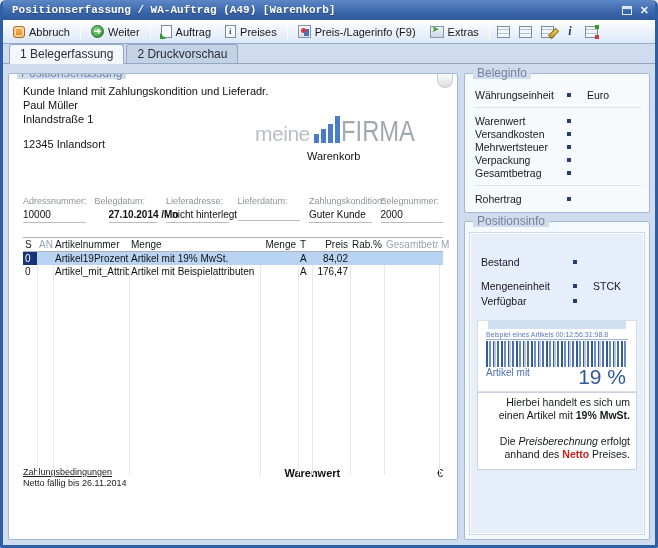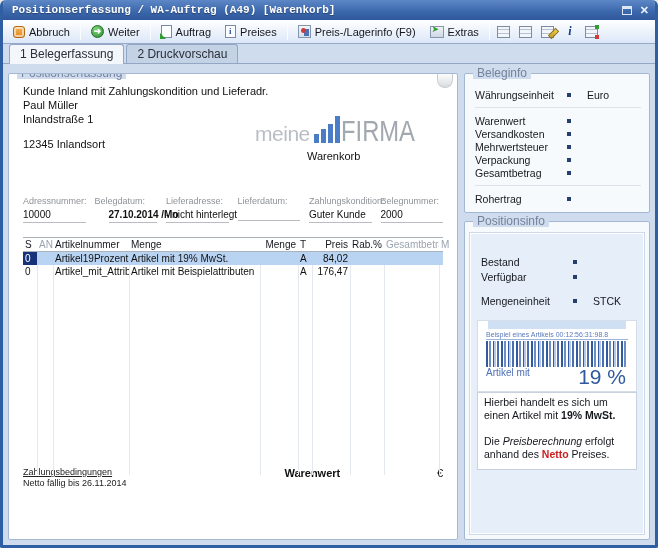--- a/index.html
+++ b/index.html
@@ -94,21 +94,21 @@
   .pi-rows { padding:12px 4px 0; }
   .pi-rows .info-row { height:15px; }
   .unit-row { margin-top:9px; }
   .art-image { margin-top:12px; background:#ffffff; border:1px solid #d4dde8; height:72px; position:relative; padding:0 8px; overflow:hidden; }
   .art-image .topbar { height:8px; background:#cfe0f4; margin:0 2px; }
   .art-caption { font-size:7px; color:#5b79bd; margin-top:2px; white-space:nowrap; overflow:hidden; border-bottom:1px solid #9fb4da; padding-bottom:1px; }
   .barcode { height:26px; margin-top:1px; background:repeating-linear-gradient(90deg,#33599f 0 2px,#ffffff 2px 3px,#6c8cc4 3px 5px,#ffffff 5px 7px,#33599f 7px 8px,#b8c8e4 8px 10px,#ffffff 10px 11px,#4a6fb0 11px 13px,#ffffff 13px 15px); }
   .art-sub { font-size:10px; color:#4a6fb8; line-height:11px; }
   .art-pct { position:absolute; right:10px; bottom:2px; font-size:21px; color:#30599e; }
   .lt-label { font-size:9px; color:#555b63; margin:8px 2px 1px; }
-  .lt-box { background:#ffffff; border:1px solid #c8d2de; padding:3px 6px; font-size:10.5px; line-height:13px; color:#15181d; height:78px; overflow:hidden; }
+  .lt-box { background:#ffffff; border:1px solid #c8d2de; padding:3px 6px; font-size:10.5px; line-height:13px; color:#15181d; height:78px; overflow:hidden;text-align:right; }
   .lt-red { color:#cc2020; font-weight:bold; }
 </style>
 </head>
 <body>
 
 <div class="window">
 
   <div class="titlebar">
     <span class="title-text">Positionserfassung / WA-Auftrag (A49) [Warenkorb]</span>
     <span class="tb-icons">
@@ -326,29 +326,29 @@
 
       <div class="groupbox positionsinfo">
         <span class="gb-label">Positionsinfo</span>
         <div class="pi-panel">
           <div class="pi-rows">
             <div class="info-row">
               <span class="info-label">Bestand</span>
               <span class="bullet"></span>
               <span class="info-value"></span>
             </div>
+            <div class="info-row unit-row">
+              <span class="info-label">Mengeneinheit</span>
+              <span class="bullet"></span>
+              <span class="info-value">STCK</span>
+            </div>
             <div class="info-row">
               <span class="info-label">Verfügbar</span>
               <span class="bullet"></span>
               <span class="info-value"></span>
-            </div>
-            <div class="info-row unit-row">
-              <span class="info-label">Mengeneinheit</span>
-              <span class="bullet"></span>
-              <span class="info-value">STCK</span>
             </div>
           </div>
 
           <div class="art-image">
             <div class="topbar"></div>
             <div class="art-caption">Beispiel eines Artikels 00:12:56:31:98.8</div>
             <div class="barcode"></div>
             <div class="art-sub">Artikel mit</div>
             <div class="art-pct">19 %</div>
           </div>

